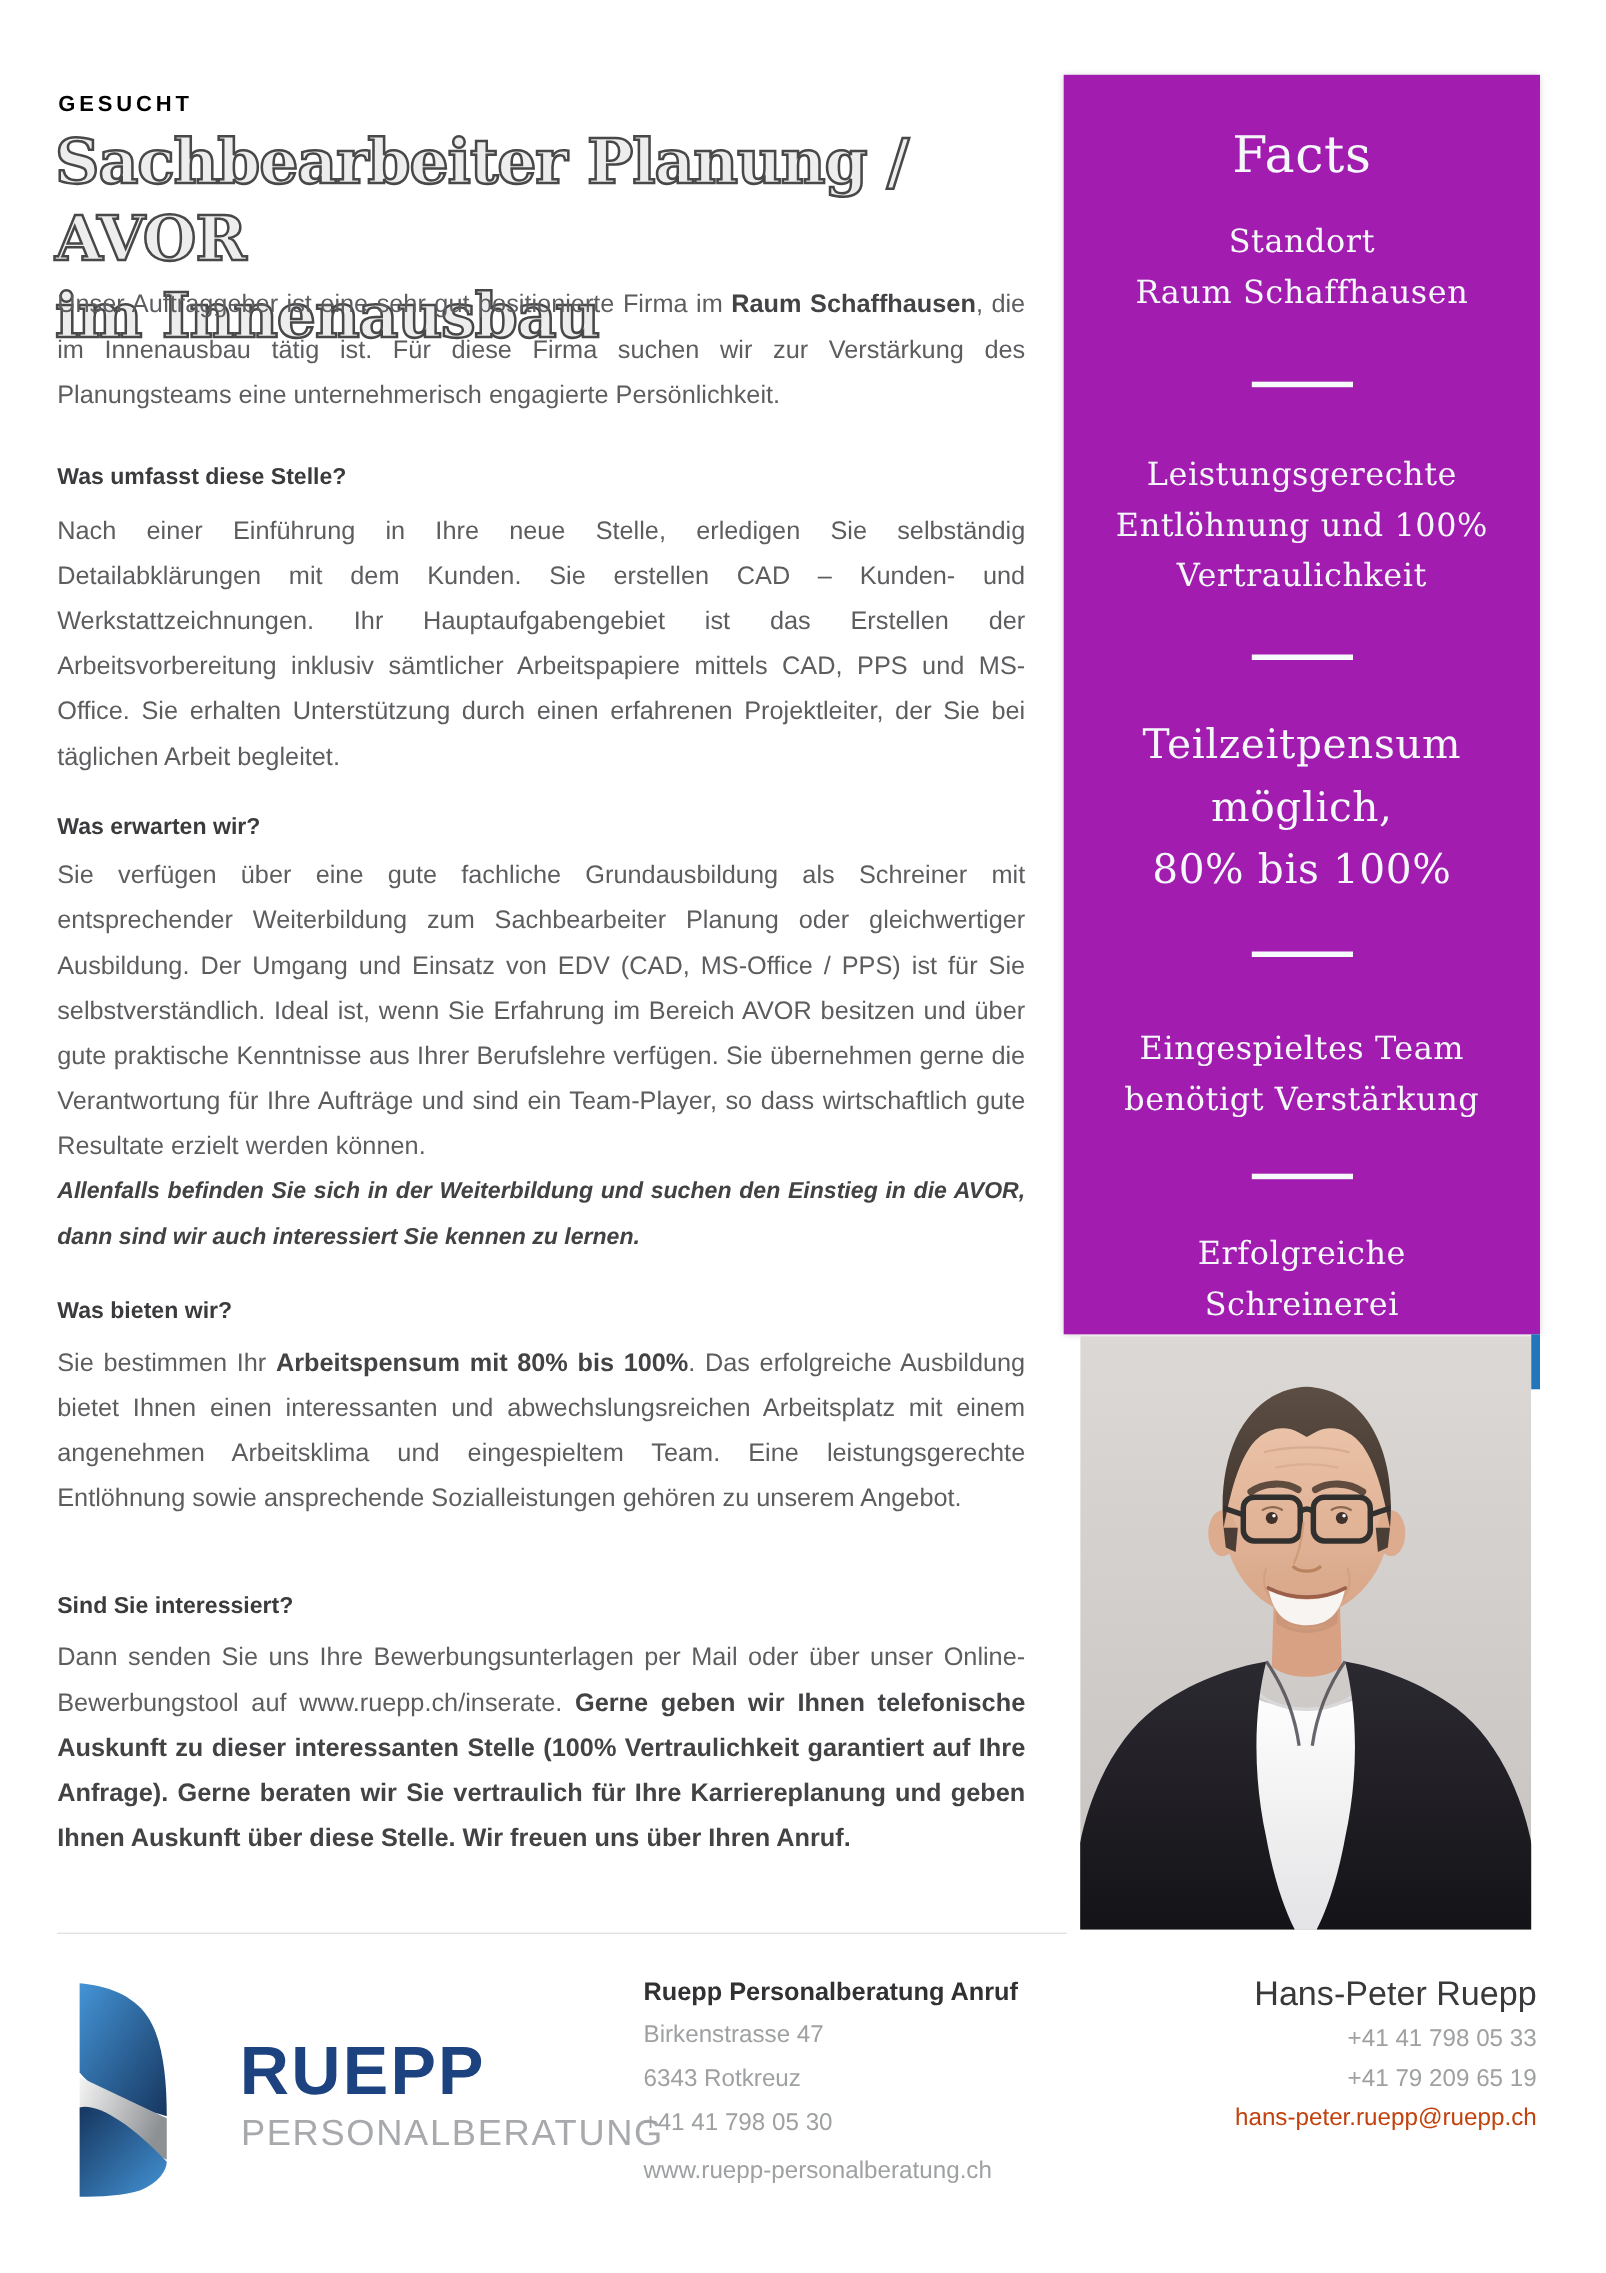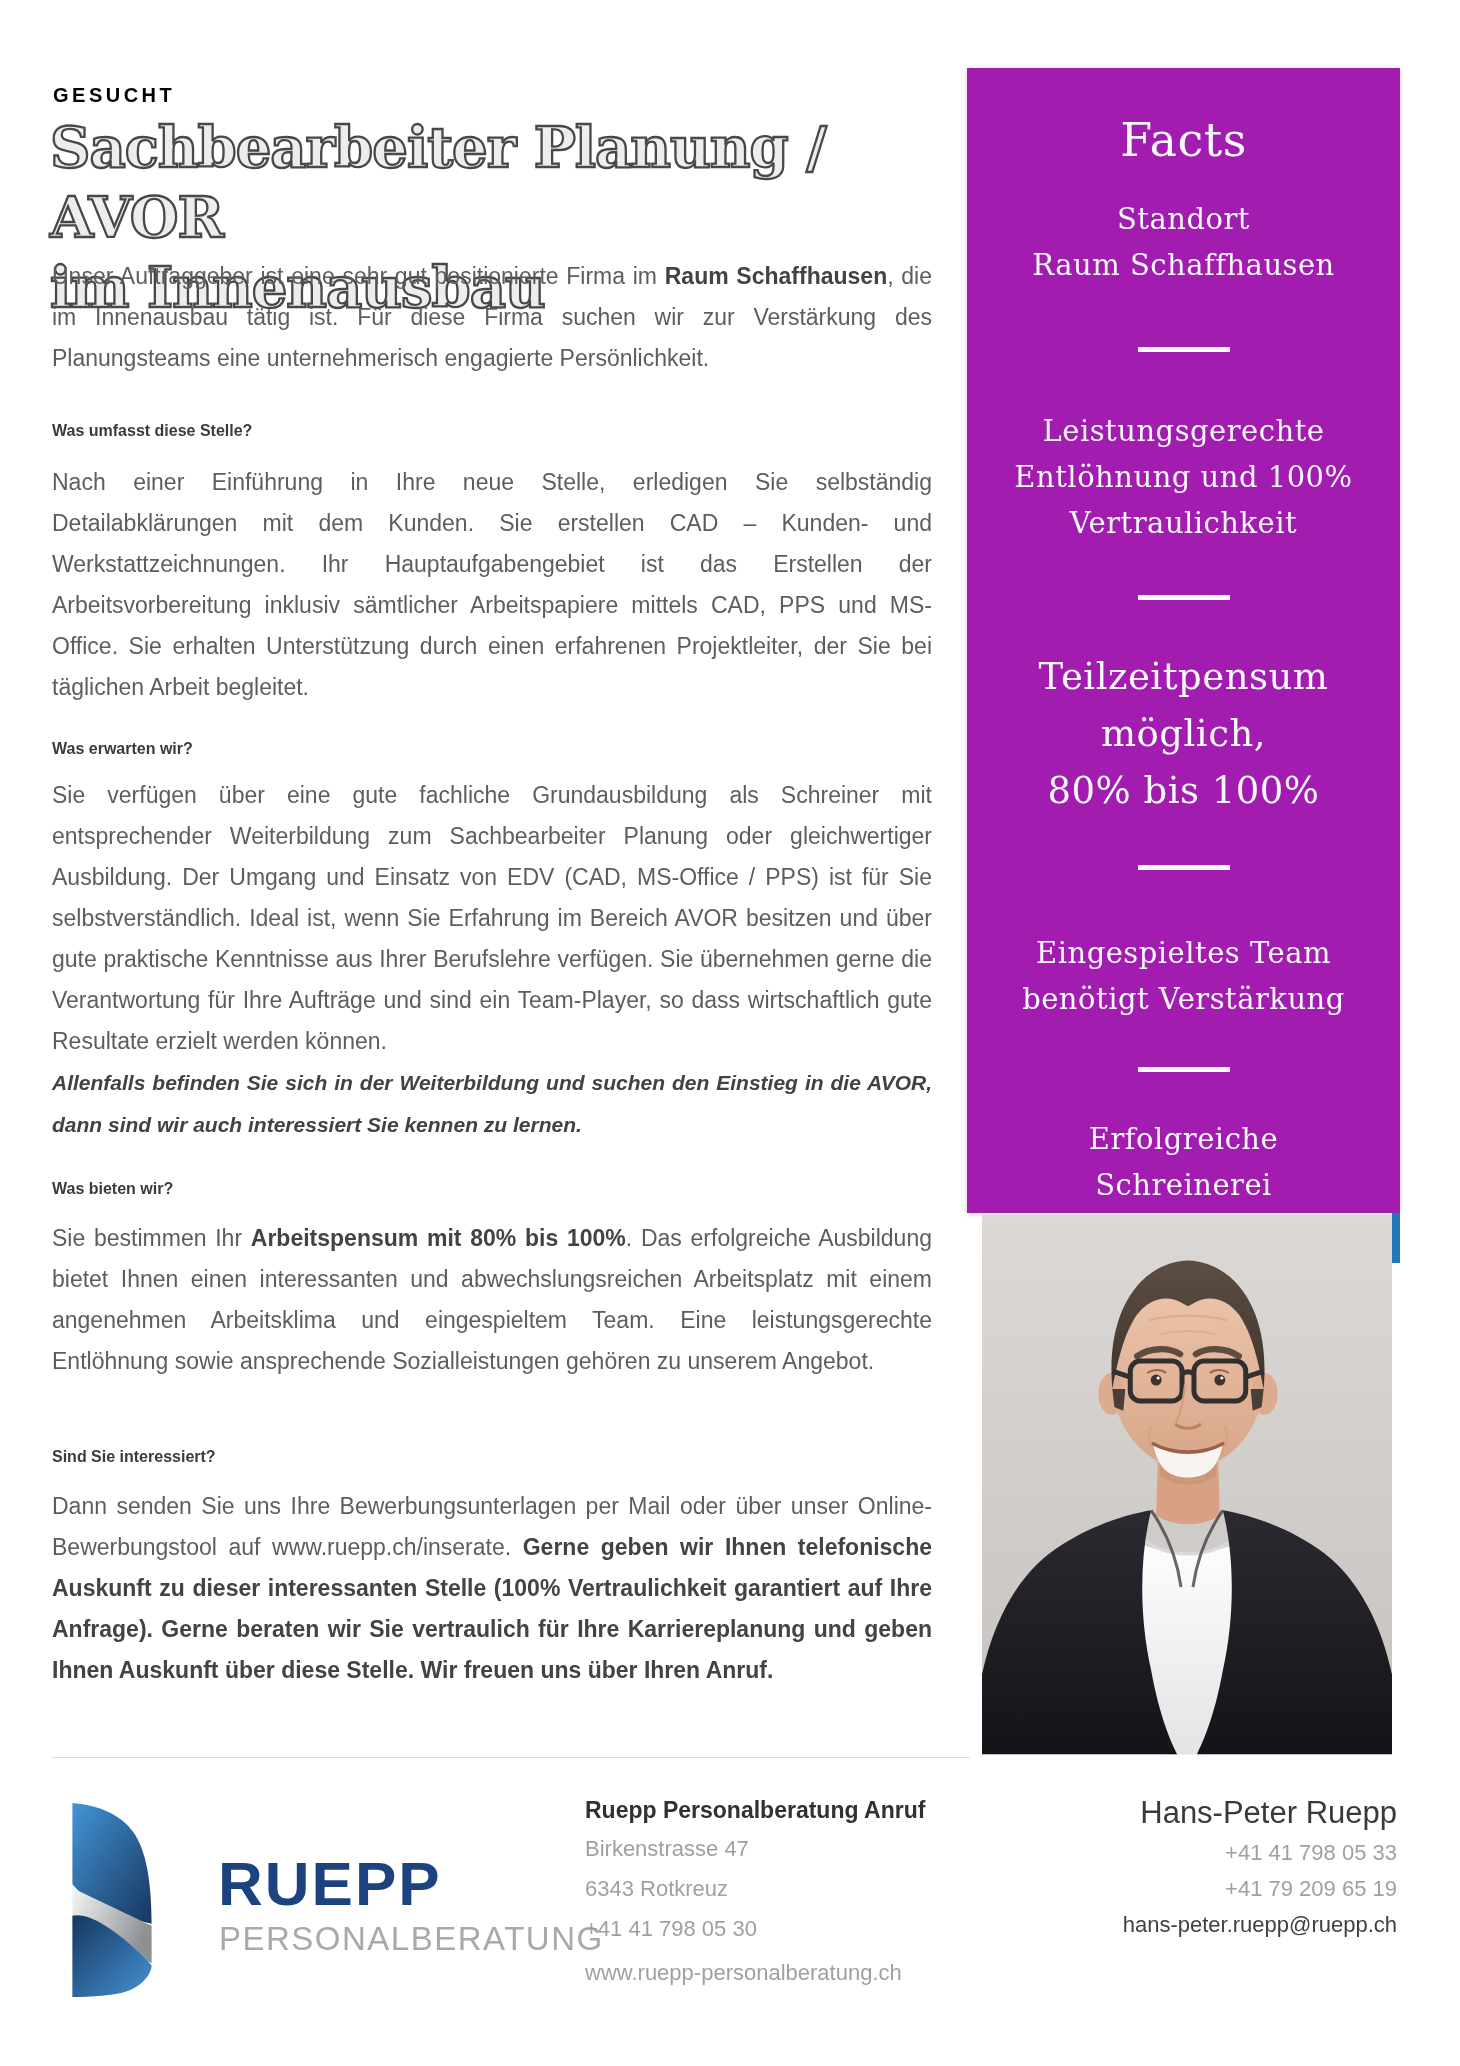--- a/index.html
+++ b/index.html
@@ -8,21 +8,21 @@
 
   
   .kicker{position:absolute;left:53px;top:84px;font-size:20px;letter-spacing:3.5px;
           color:#000000;font-weight:700;}
   .doc-title{position:absolute;left:50px;top:112px;width:960px;
              font-family:"DejaVu Serif",serif;font-weight:700;font-size:56px;line-height:70px;
              color:#ededed;-webkit-text-stroke:2.3px #484848;letter-spacing:-1px;}
   .body-text{position:absolute;left:52px;width:880px;font-size:23px;line-height:41px;
              color:#5d5d60;text-align:justify;margin:0;}
   .body-text b{color:#434345;font-weight:700;}
-  .sec-head{position:absolute;left:52px;margin:0;font-size:16px;font-weight:700;color:#3b3b3d;}
+  .sec-head{position:absolute;left:52px;margin:0;font-size:21px;font-weight:700;color:#3b3b3d;}
   .note{position:absolute;left:52px;width:880px;margin:0;font-size:21px;line-height:42px;
         font-style:italic;font-weight:700;color:#424244;text-align:justify;}
   .url{color:#5d5d60;text-decoration:none;}
 
   
   .sidebar{position:absolute;left:967px;top:68px;width:433px;height:1145px;
            box-shadow:0 1px 6px rgba(0,0,0,.18);}
   .sidebar-sliver{position:absolute;left:1392px;top:1213px;width:8px;height:50px;}
   .sb{position:absolute;left:0;width:100%;text-align:center;color:#f4f8fb;
       font-family:"DejaVu Serif",serif;letter-spacing:.5px;}
@@ -41,21 +41,21 @@
   .brand{position:absolute;left:218px;top:1854px;font-size:62px;font-weight:700;
          letter-spacing:2px;line-height:60px;}
   .subbrand{position:absolute;left:219px;top:1921px;font-size:33px;font-weight:400;
             letter-spacing:1.5px;line-height:36px;}
   .company{position:absolute;left:585px;top:1799px;font-size:22px;color:#9ea0a2;}
   .company .c-name{font-size:23px;font-weight:700;color:#313133;margin:0 0 17px 0;}
   .company p{margin:0 0 18px 0;line-height:22px;}
   .contact{position:absolute;right:63px;top:1796px;text-align:right;font-size:22px;color:#9ea0a2;}
   .contact .p-name{font-size:31px;font-weight:400;color:#39393b;margin:0 0 12px 0;line-height:34px;}
   .contact p{margin:0 0 14px 0;line-height:22px;}
-  .contact a{color:#404040;text-decoration:none;}
+  .contact a{color:#c2410c;text-decoration:none;}
 </style>
 </head>
 <body>
 
 <div class="page">
 
   <div class="kicker">GESUCHT</div>
 
   <div class="doc-title">
     <div>Sachbearbeiter Planung / AVOR</div>

